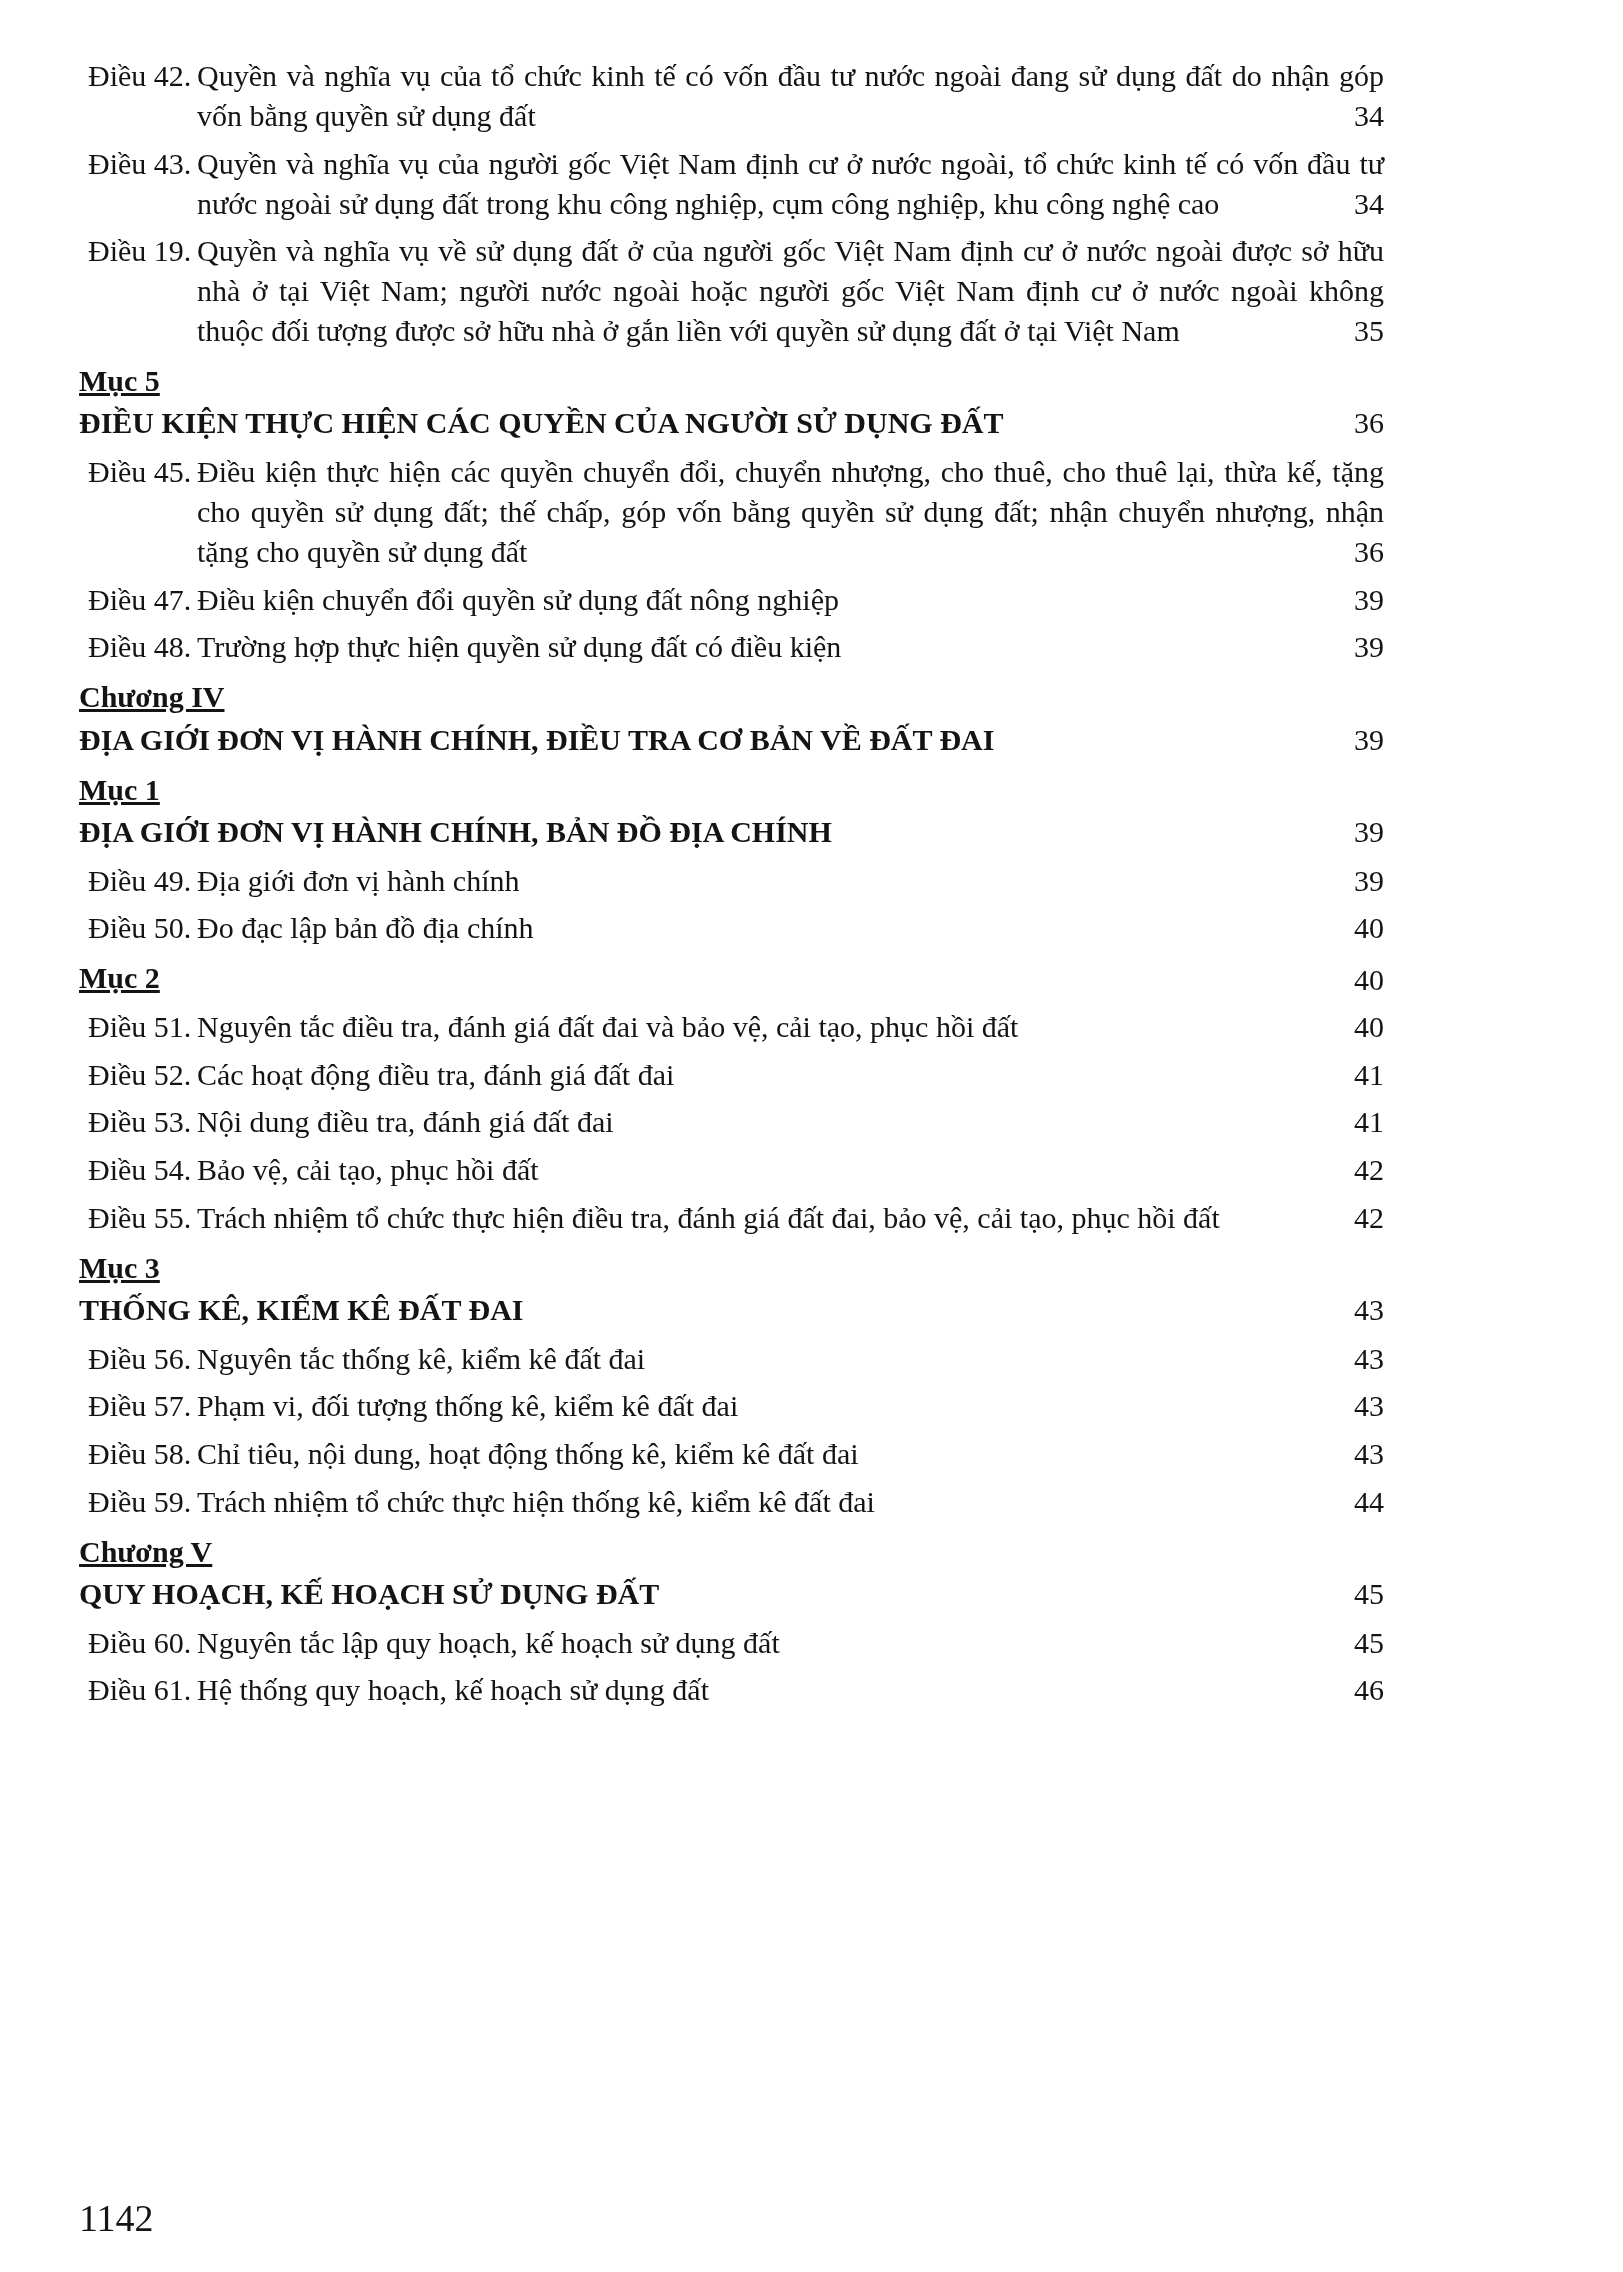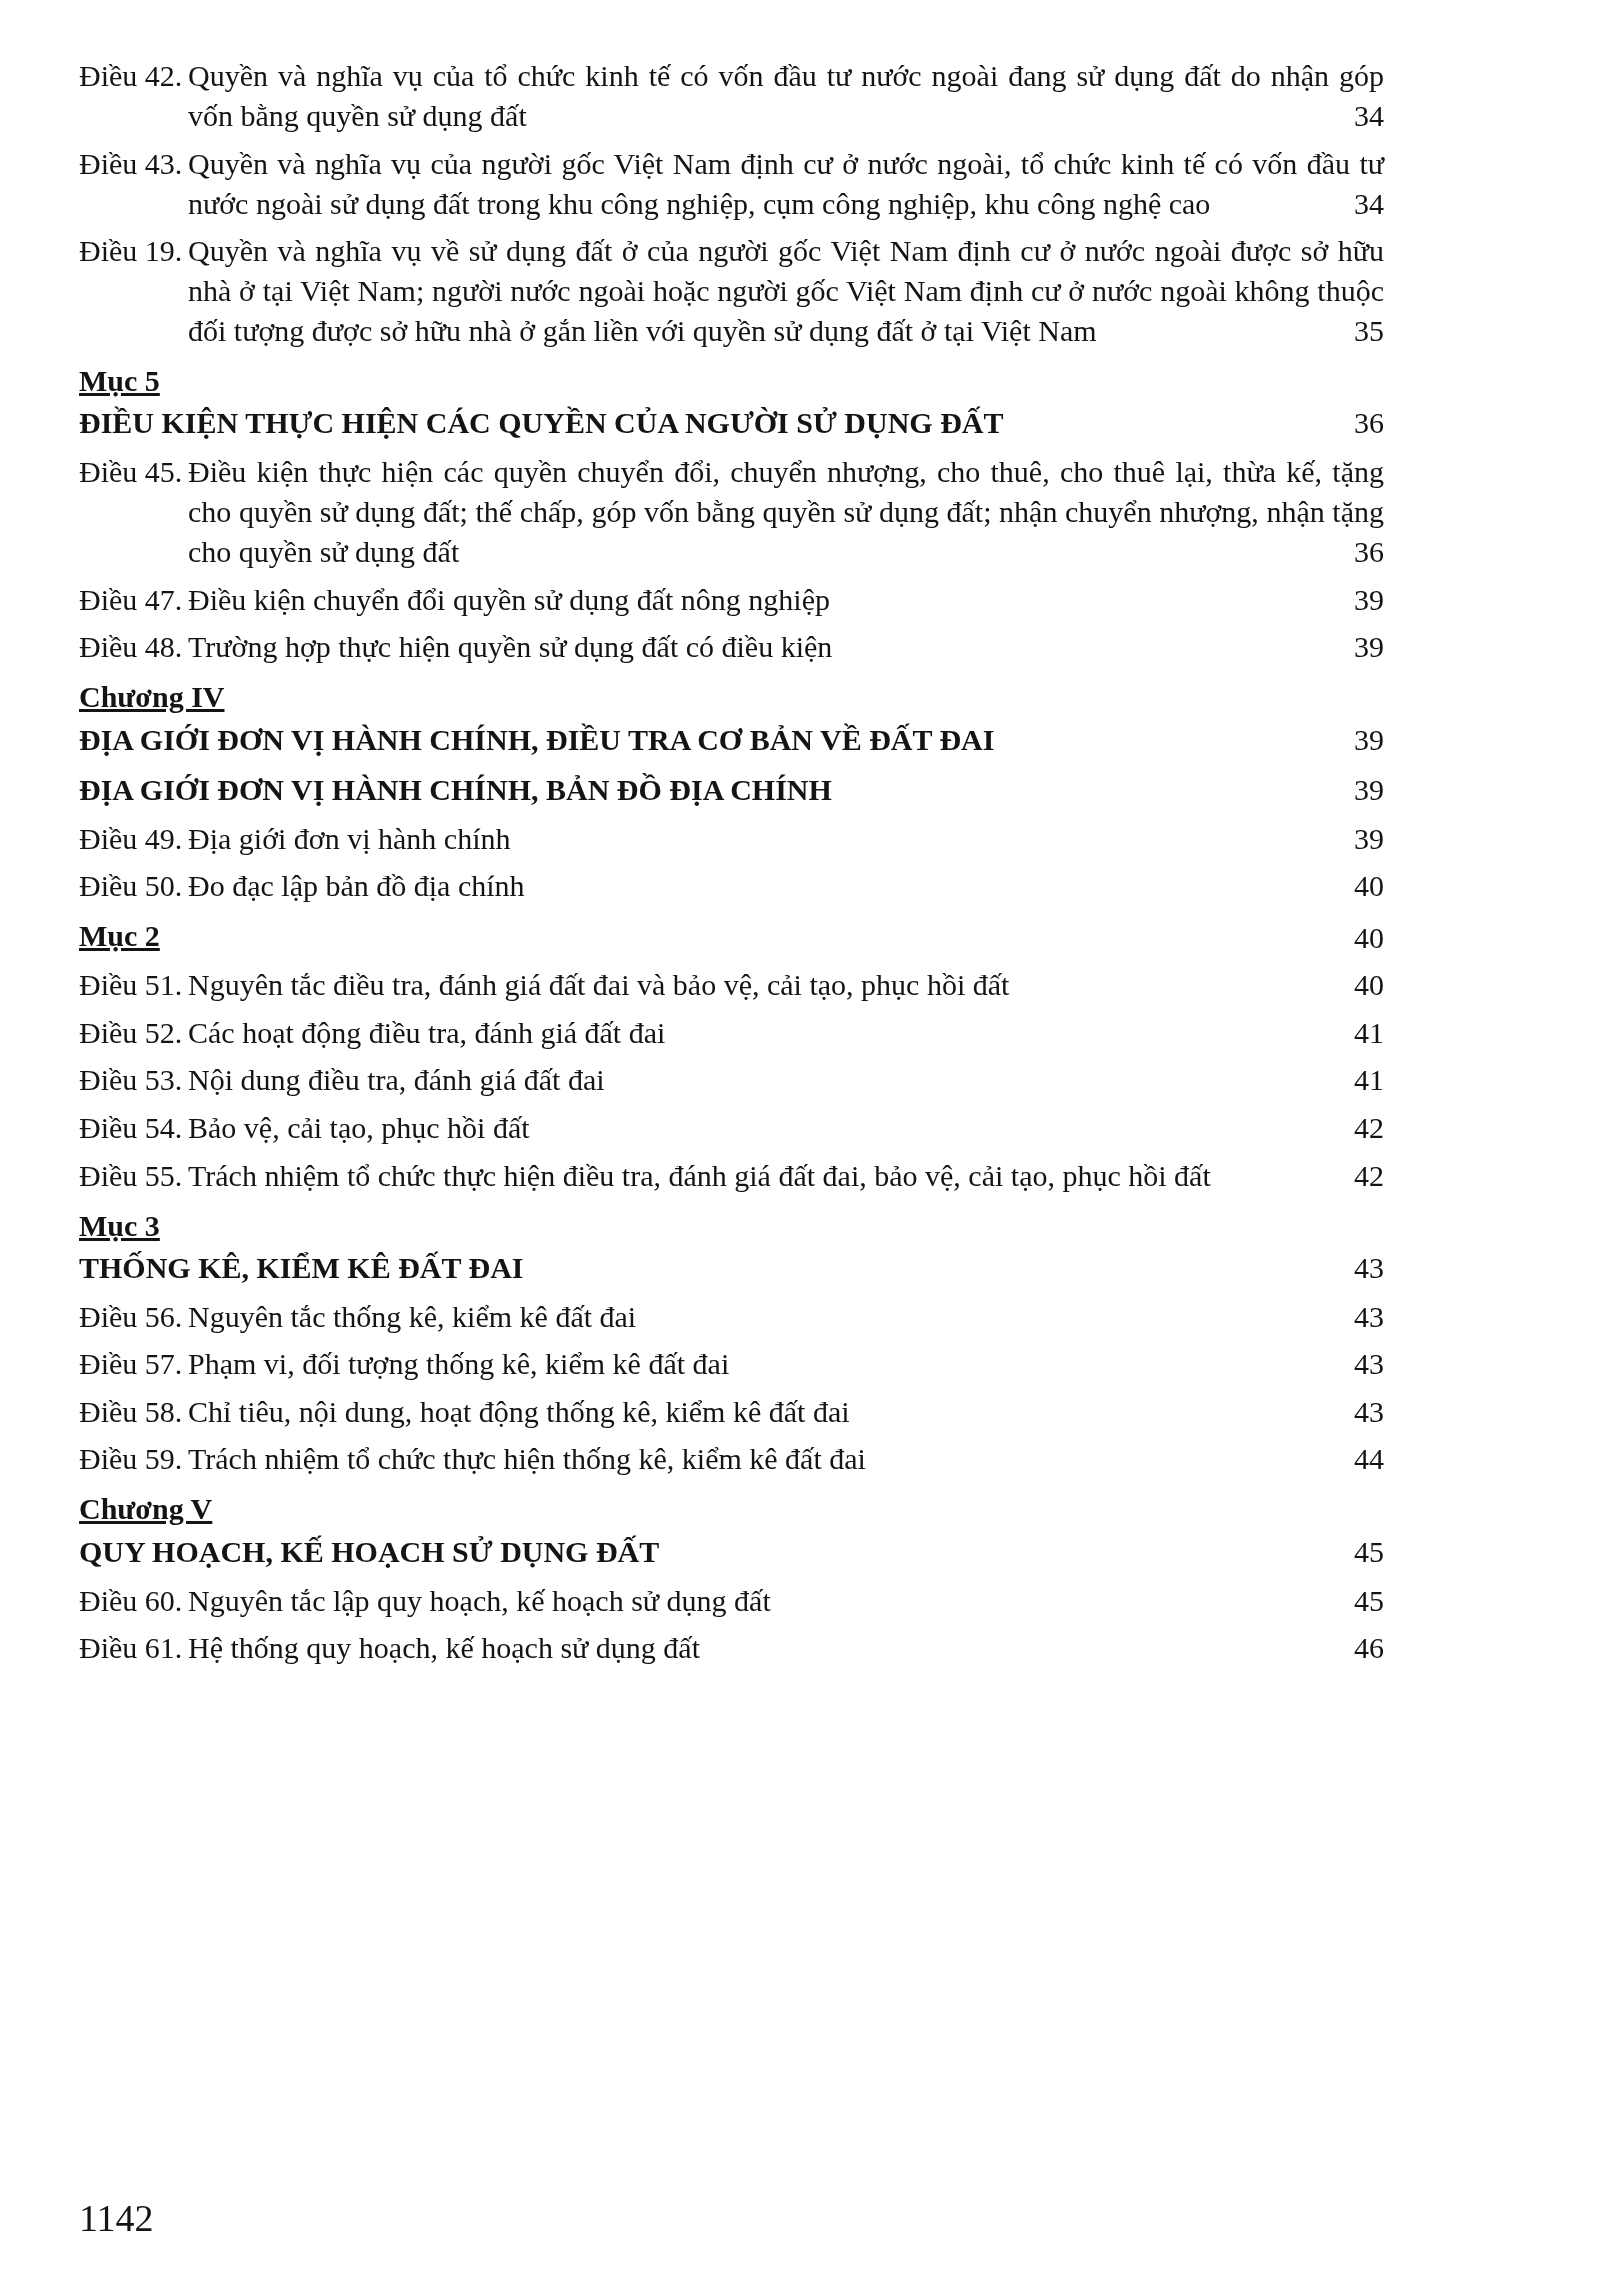--- a/index.html
+++ b/index.html
@@ -16,21 +16,21 @@
   .page {
     position: absolute;
     inset: 0;
     padding: 56px 239px 0 79px;
     overflow: hidden;
     font-size: 30px;
     line-height: 40px;
   }
   
   .toc-entry { display: flex; margin: 0 0 7.6px 0; }
-  .toc-entry .label { flex: 0 0 109px; }
+  .toc-entry .label { flex: 0 0 109px; margin-left: 9px; }
   .toc-entry .body {
     flex: 1;
     text-align: justify;
     position: relative;
   }
   .toc-entry .page-num {
     position: absolute;
     right: 0;
     bottom: 0;
     text-align: right;
@@ -110,20 +110,21 @@
 
   <div class="toc-heading">
     <div class="kicker">Chương IV</div>
     <div class="title-row">
       <span class="title">ĐỊA GIỚI ĐƠN VỊ HÀNH CHÍNH, ĐIỀU TRA CƠ BẢN VỀ ĐẤT ĐAI</span>
       <span class="page-num">39</span>
     </div>
   </div>
 
   <div class="toc-heading">
+    <div class="kicker">Mục 1</div>
     <div class="title-row">
       <span class="title">ĐỊA GIỚI ĐƠN VỊ HÀNH CHÍNH, BẢN ĐỒ ĐỊA CHÍNH</span>
       <span class="page-num">39</span>
     </div>
   </div>
 
   <div class="toc-entry">
     <span class="label">Điều 49.</span>
     <span class="body"><span class="txt">Địa giới đơn vị hành chính</span><span class="page-num">39</span></span>
   </div>

